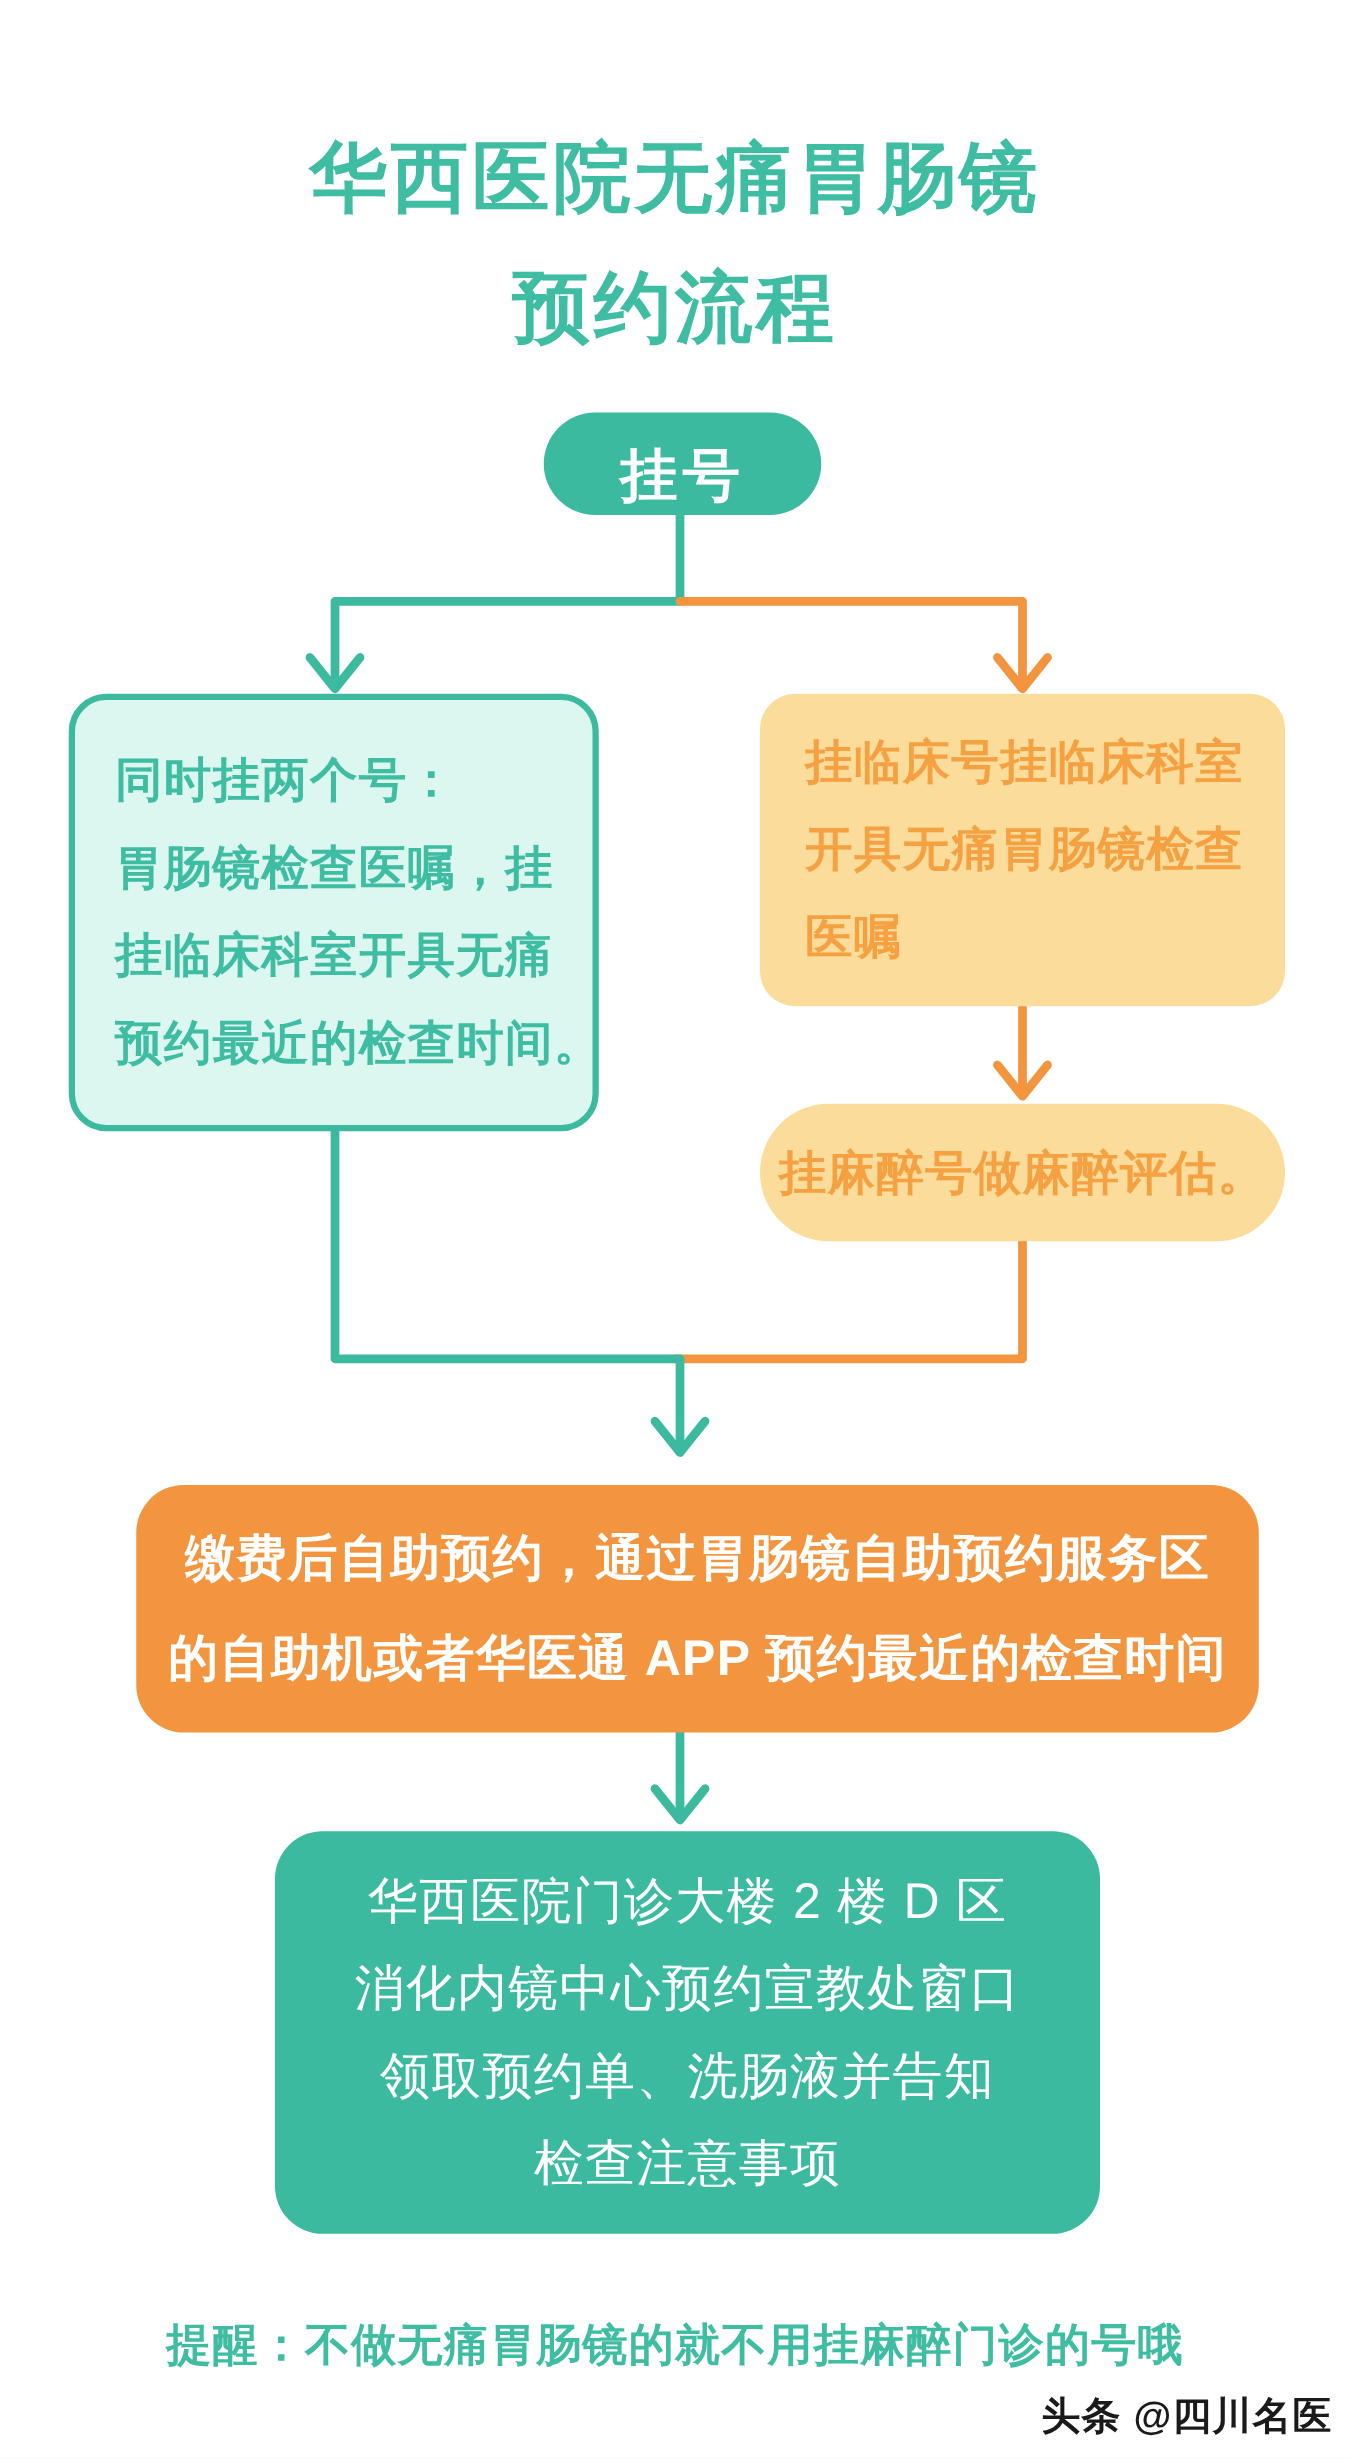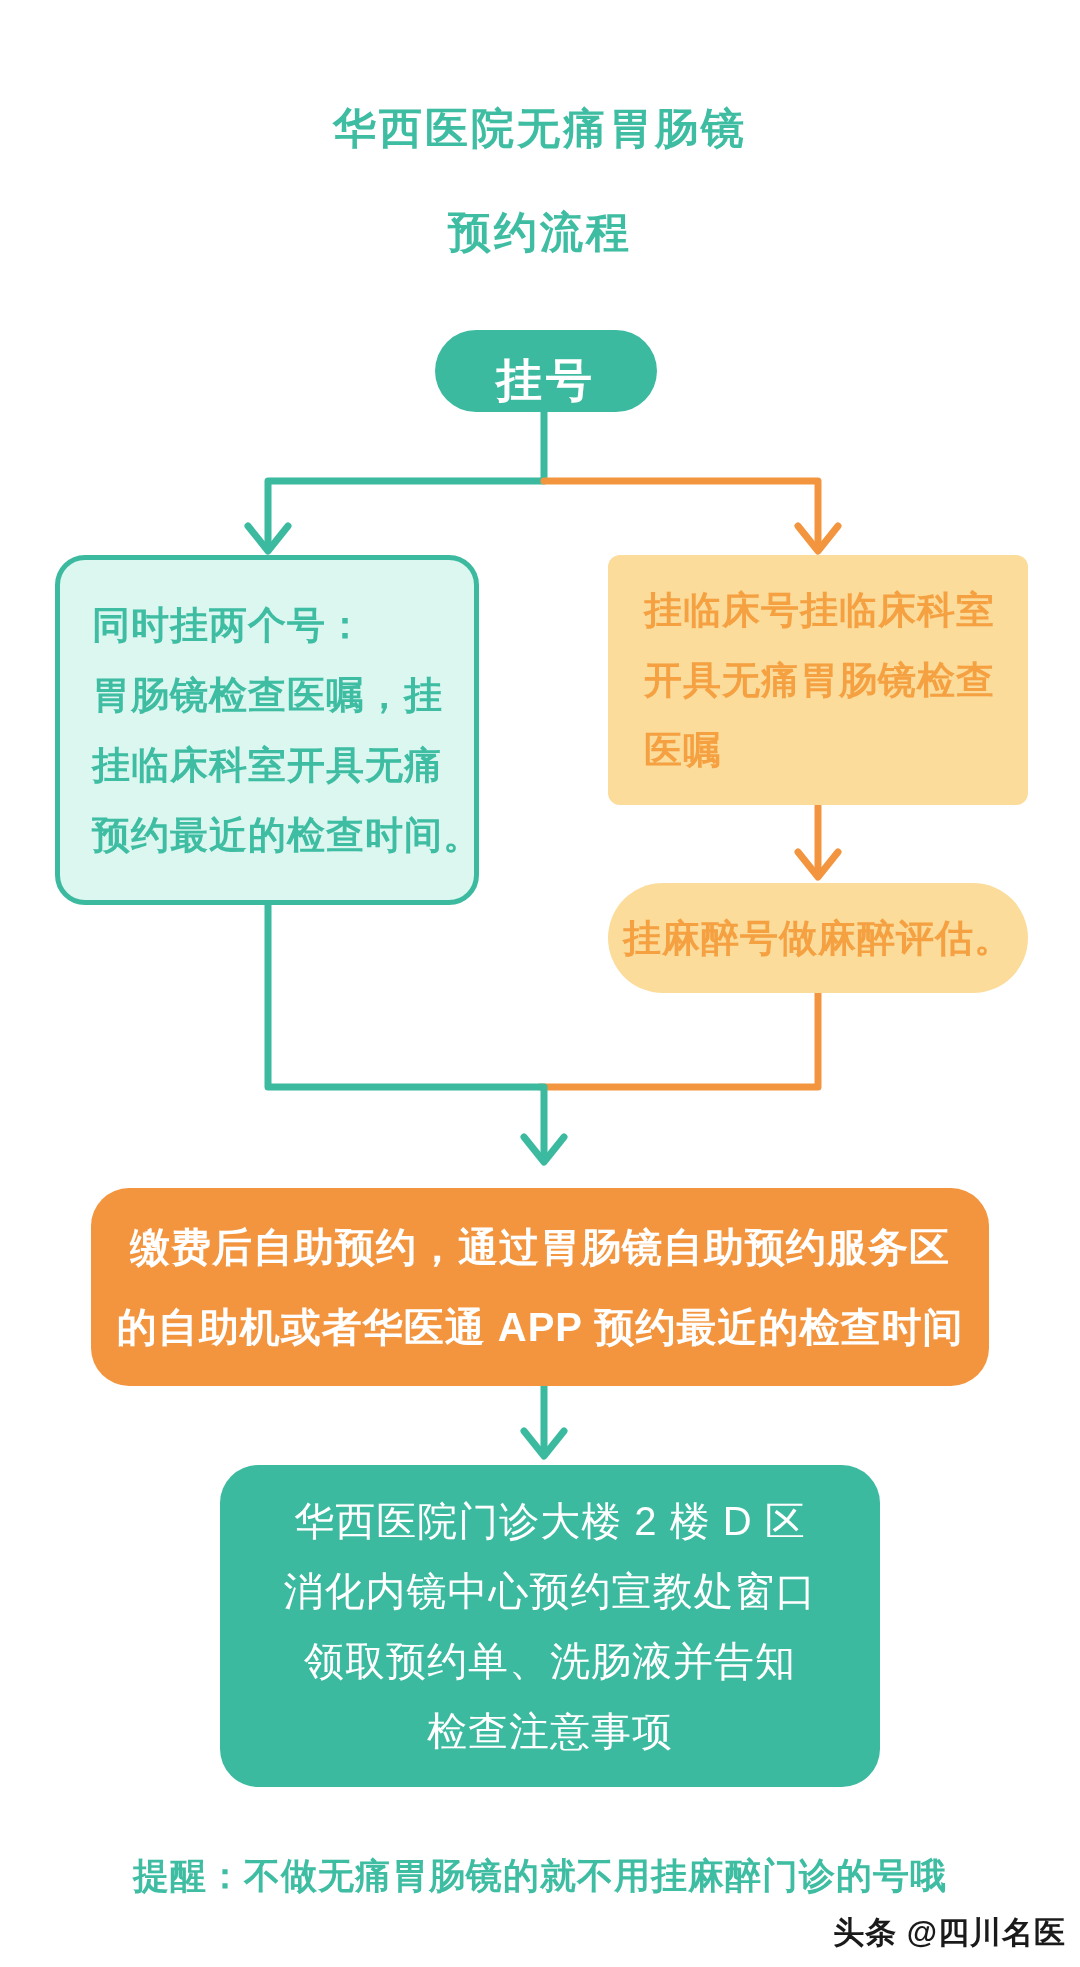--- a/index.html
+++ b/index.html
@@ -9,21 +9,21 @@
   }
   html,body{margin:0;padding:0;}
   body{background:#e8e8e8;font-family:"Liberation Sans","DejaVu Sans",sans-serif;}
   .page{
     position:relative;width:1080px;height:1967px;margin:0 auto;
     background:var(--page-bg);overflow:hidden;
   }
   .abs{position:absolute;}
   .title-line{
     left:0;right:0;text-align:center;font-weight:700;
-    color:var(--teal-text);font-size:43px;letter-spacing:3px;
+    color:var(--teal-text);font-size:62px;letter-spacing:3px;
   }
   .flow-svg{left:0;top:0;pointer-events:none;}
   .flow-svg path{fill:none;stroke-width:7;stroke-linecap:round;stroke-linejoin:round;}
   .stroke-teal{stroke:var(--teal);}
   .stroke-orange{stroke:var(--orange);}
   .node{
     box-sizing:border-box;display:flex;flex-direction:column;justify-content:center;
   }
   .register-pill{
     left:435px;top:330px;width:222px;height:82px;border-radius:41px;
@@ -31,32 +31,32 @@
     align-items:center;letter-spacing:4px;justify-content:flex-end;
   }
   .left-option-box{
     left:55px;top:555px;width:424px;height:350px;border-radius:30px;
     background:var(--mint-fill);border:5px solid var(--teal);
     color:var(--teal-text);font-size:38px;font-weight:600;
     padding-left:32px;letter-spacing:1px;
   }
   .left-option-box .line{line-height:70px;white-space:nowrap;}
   .clinical-box{
-    left:608px;top:555px;width:420px;height:250px;border-radius:12px;
+    left:608px;top:555px;width:420px;height:250px;border-radius:28px;
     background:var(--yellow-fill);color:var(--orange-text);
     font-size:38px;font-weight:600;padding-left:36px;letter-spacing:1px;
   }
   .clinical-box .line{line-height:70px;white-space:nowrap;}
   .anesthesia-pill{
     left:608px;top:883px;width:420px;height:110px;border-radius:55px;
     background:var(--yellow-fill);color:var(--orange-text);
     font-size:38px;font-weight:600;align-items:center;letter-spacing:1px;
   }
   .payment-box{
-    left:91px;top:1188px;width:898px;height:198px;border-radius:38px;
+    left:109px;top:1188px;width:898px;height:198px;border-radius:38px;
     background:var(--orange);color:#ffffff;font-size:40px;font-weight:700;
     align-items:center;letter-spacing:1px;
   }
   .payment-box .line{line-height:80px;white-space:nowrap;}
   .pickup-box{
     left:220px;top:1465px;width:660px;height:322px;border-radius:38px;
     background:var(--teal);color:#ffffff;font-size:40px;font-weight:400;
     align-items:center;letter-spacing:1px;
   }
   .pickup-box .line{line-height:70px;white-space:nowrap;}

